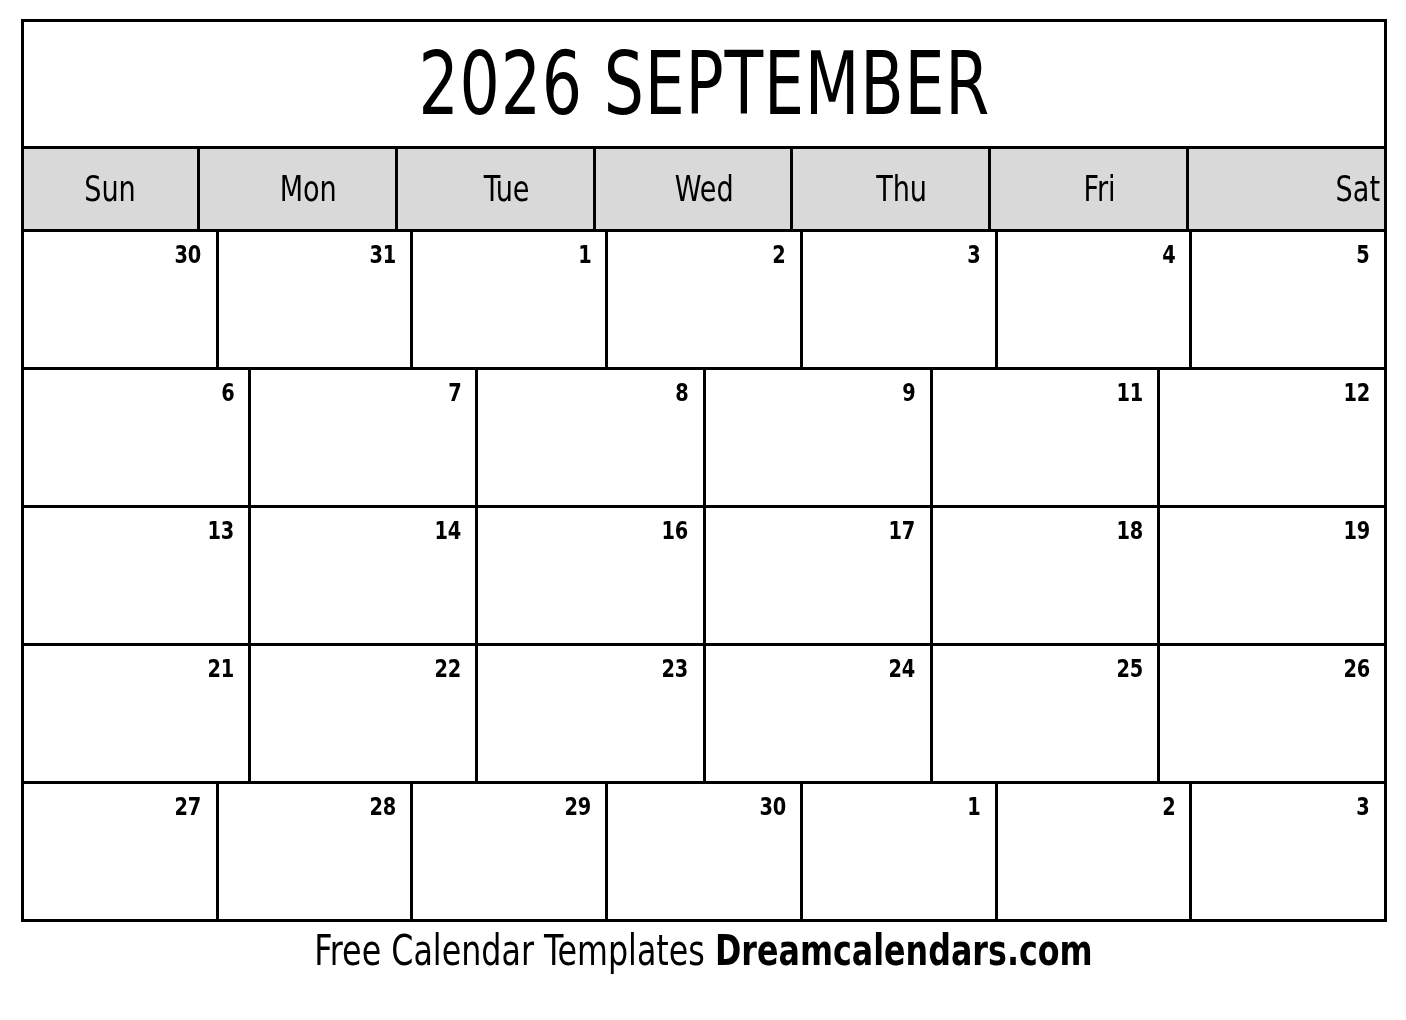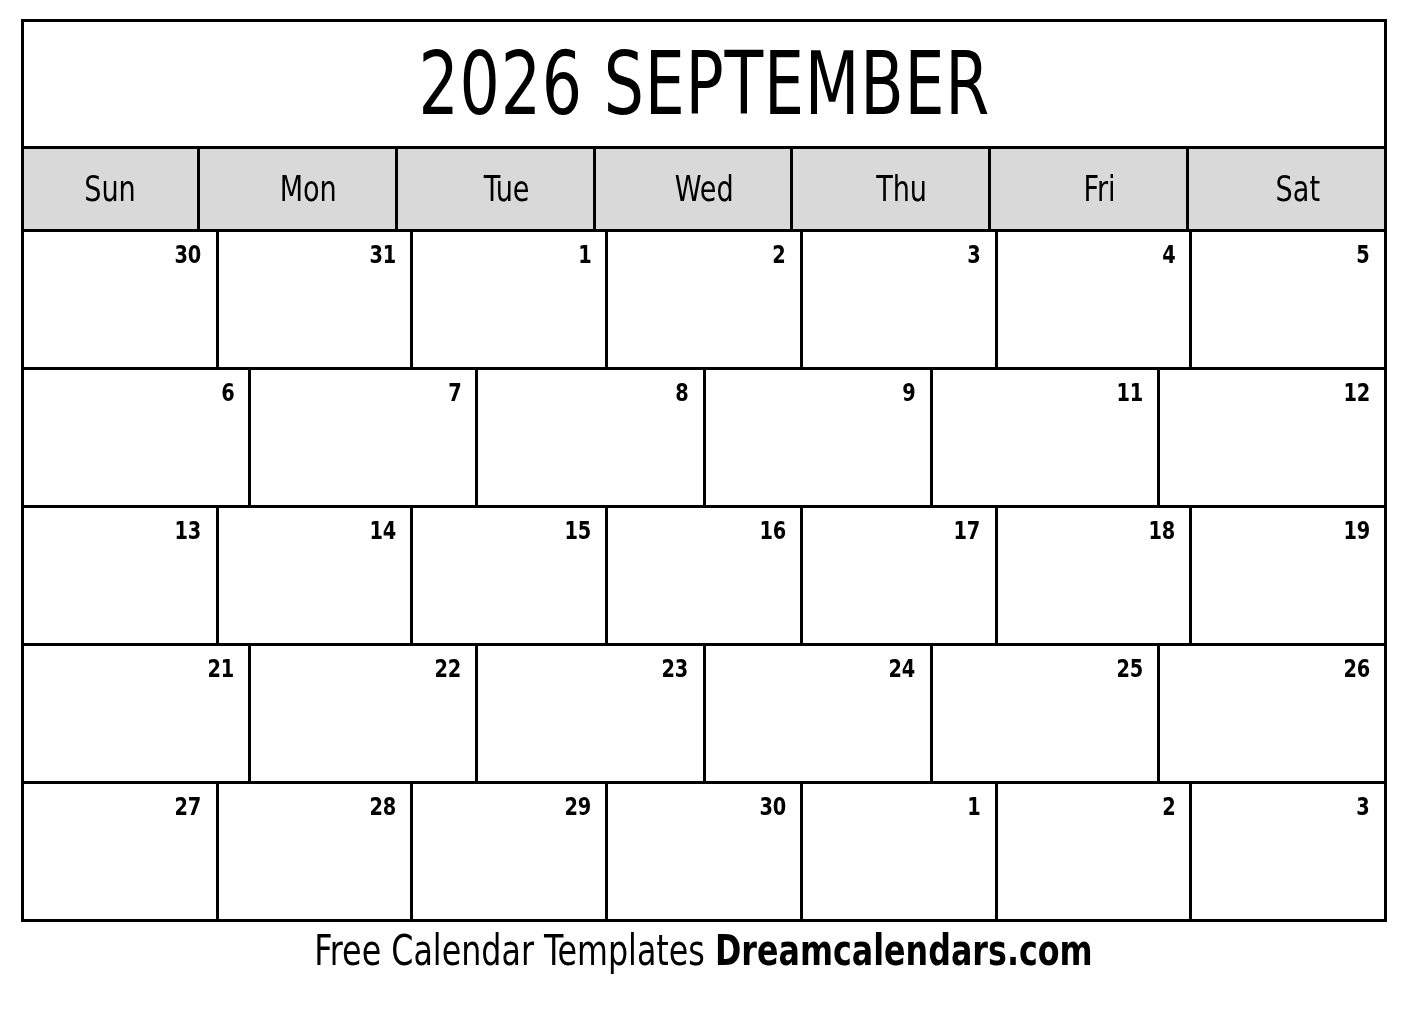--- a/index.html
+++ b/index.html
@@ -70,20 +70,21 @@
     flex: 1 1 0;
     display: flex;
     align-items: center;
     justify-content: center;
     background: #d9d9d9;
     border-right: 3px solid #000000;
     box-sizing: border-box;
   }
   .weekday-cell:last-child {
     border-right: none;
+    justify-content: flex-end;
   }
   .weekday-label {
     font-family: "DejaVu Sans Condensed", "Liberation Sans Narrow", "Liberation Sans", sans-serif;
     font-size: 35px;
     font-weight: 400;
     line-height: 1;
     transform: scaleX(0.86);
     transform-origin: center center;
     white-space: nowrap;
   }
@@ -233,23 +234,20 @@
       </div>
 
       <div class="week-row">
         <div class="day-cell">
           <span class="day-number">13</span>
         </div>
         <div class="day-cell">
           <span class="day-number">14</span>
         </div>
         <div class="day-cell">
-          <span class="day-number">15</span>
-        </div>
-        <div class="day-cell">
           <span class="day-number">16</span>
         </div>
         <div class="day-cell">
           <span class="day-number">17</span>
         </div>
         <div class="day-cell">
           <span class="day-number">18</span>
         </div>
         <div class="day-cell">
           <span class="day-number">19</span>

